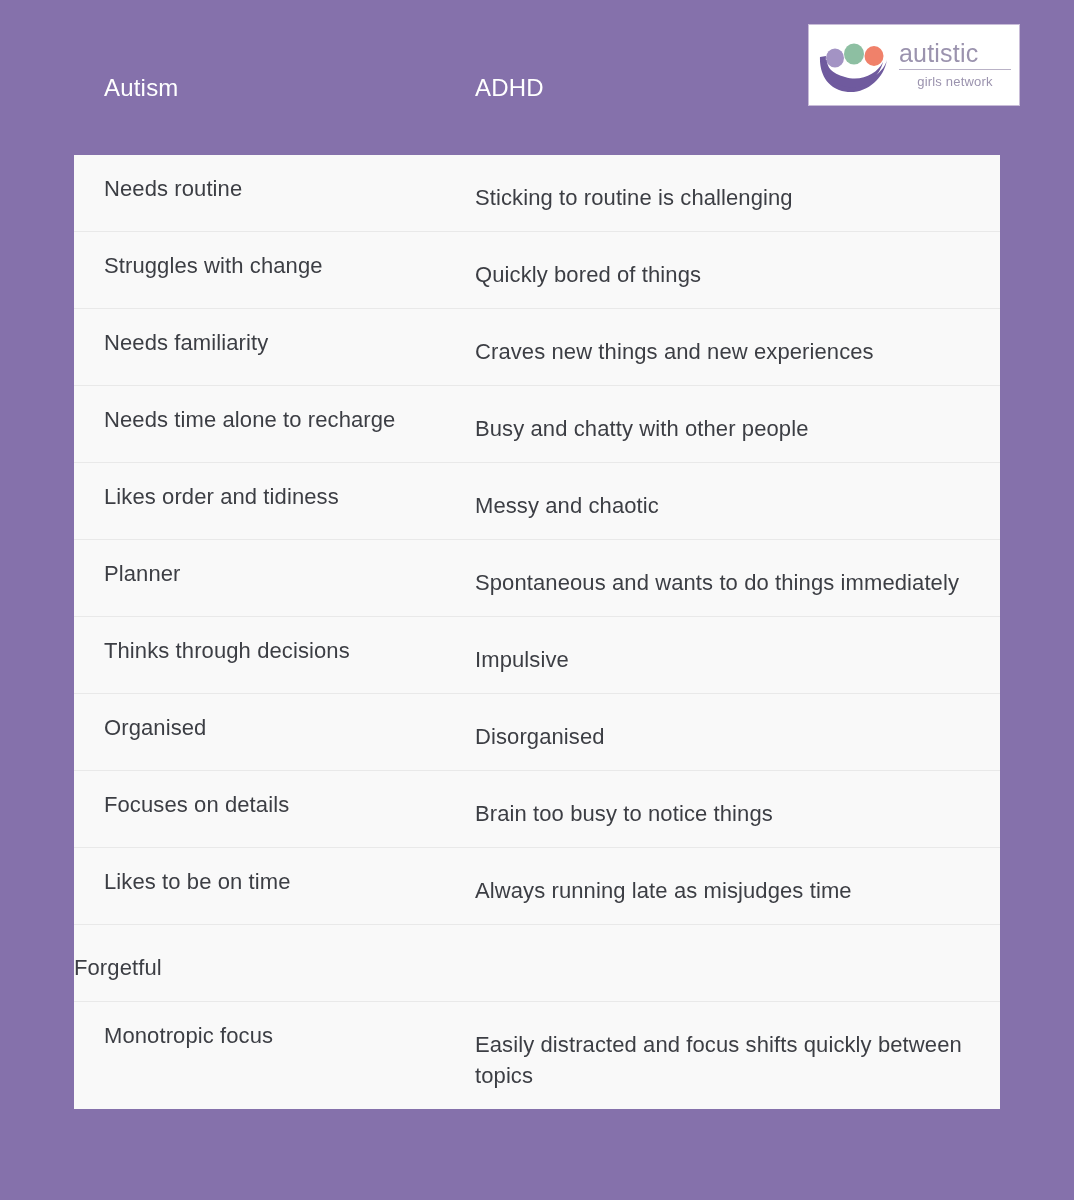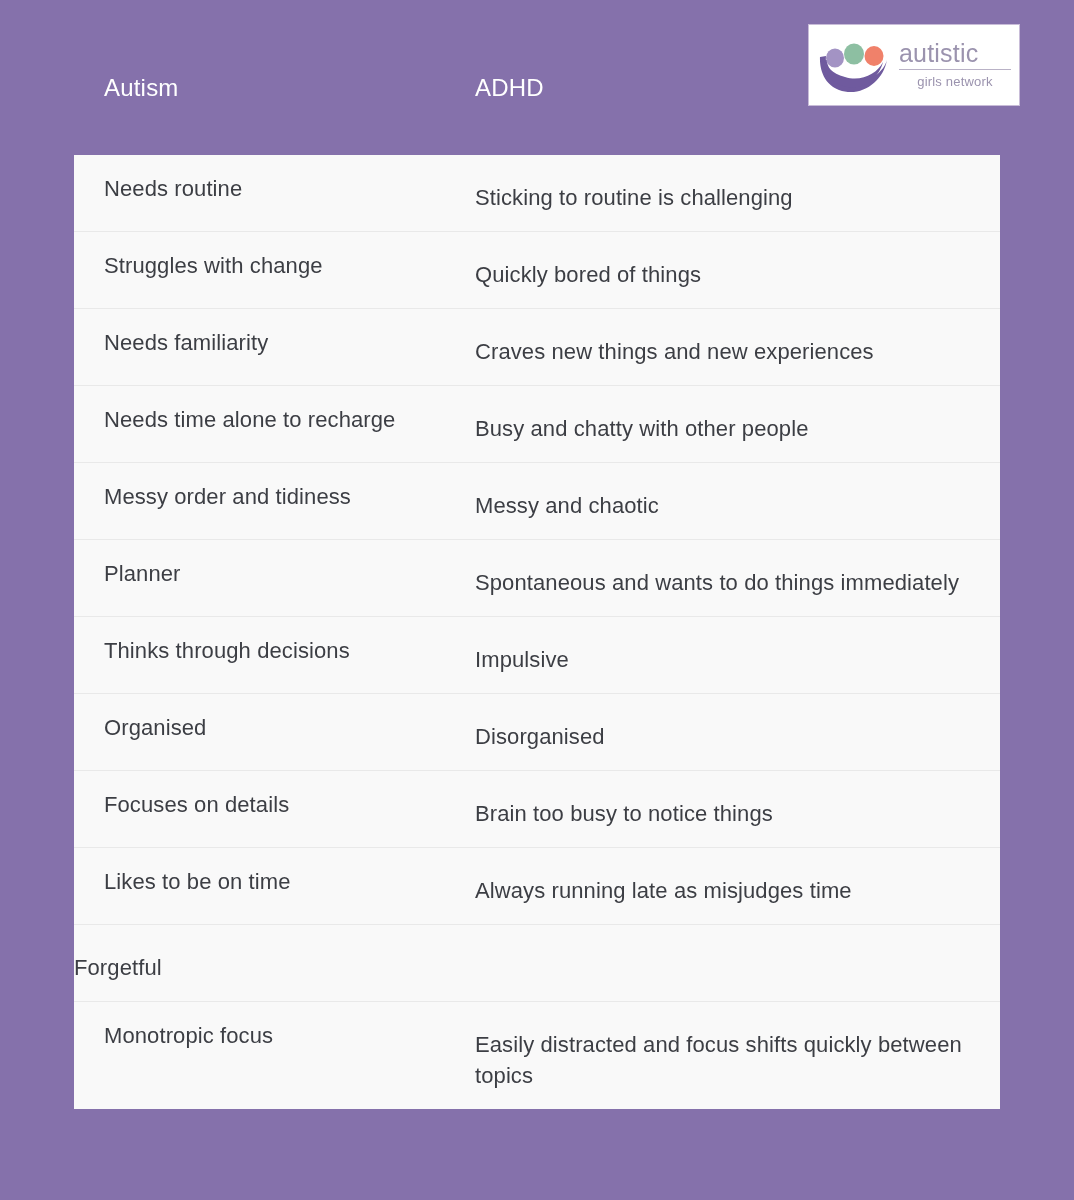--- a/index.html
+++ b/index.html
@@ -151,21 +151,21 @@
     </div>
     <div class="row">
       <div class="cell autism">Needs familiarity</div>
       <div class="cell adhd">Craves new things and new experiences</div>
     </div>
     <div class="row">
       <div class="cell autism">Needs time alone to recharge</div>
       <div class="cell adhd">Busy and chatty with other people</div>
     </div>
     <div class="row">
-      <div class="cell autism">Messy order and tidiness</div>
+      <div class="cell autism">Likes order and tidiness</div>
       <div class="cell adhd">Messy and chaotic</div>
     </div>
     <div class="row">
       <div class="cell autism">Planner</div>
       <div class="cell adhd">Spontaneous and wants to do things immediately</div>
     </div>
     <div class="row">
       <div class="cell autism">Thinks through decisions</div>
       <div class="cell adhd">Impulsive</div>
     </div>

